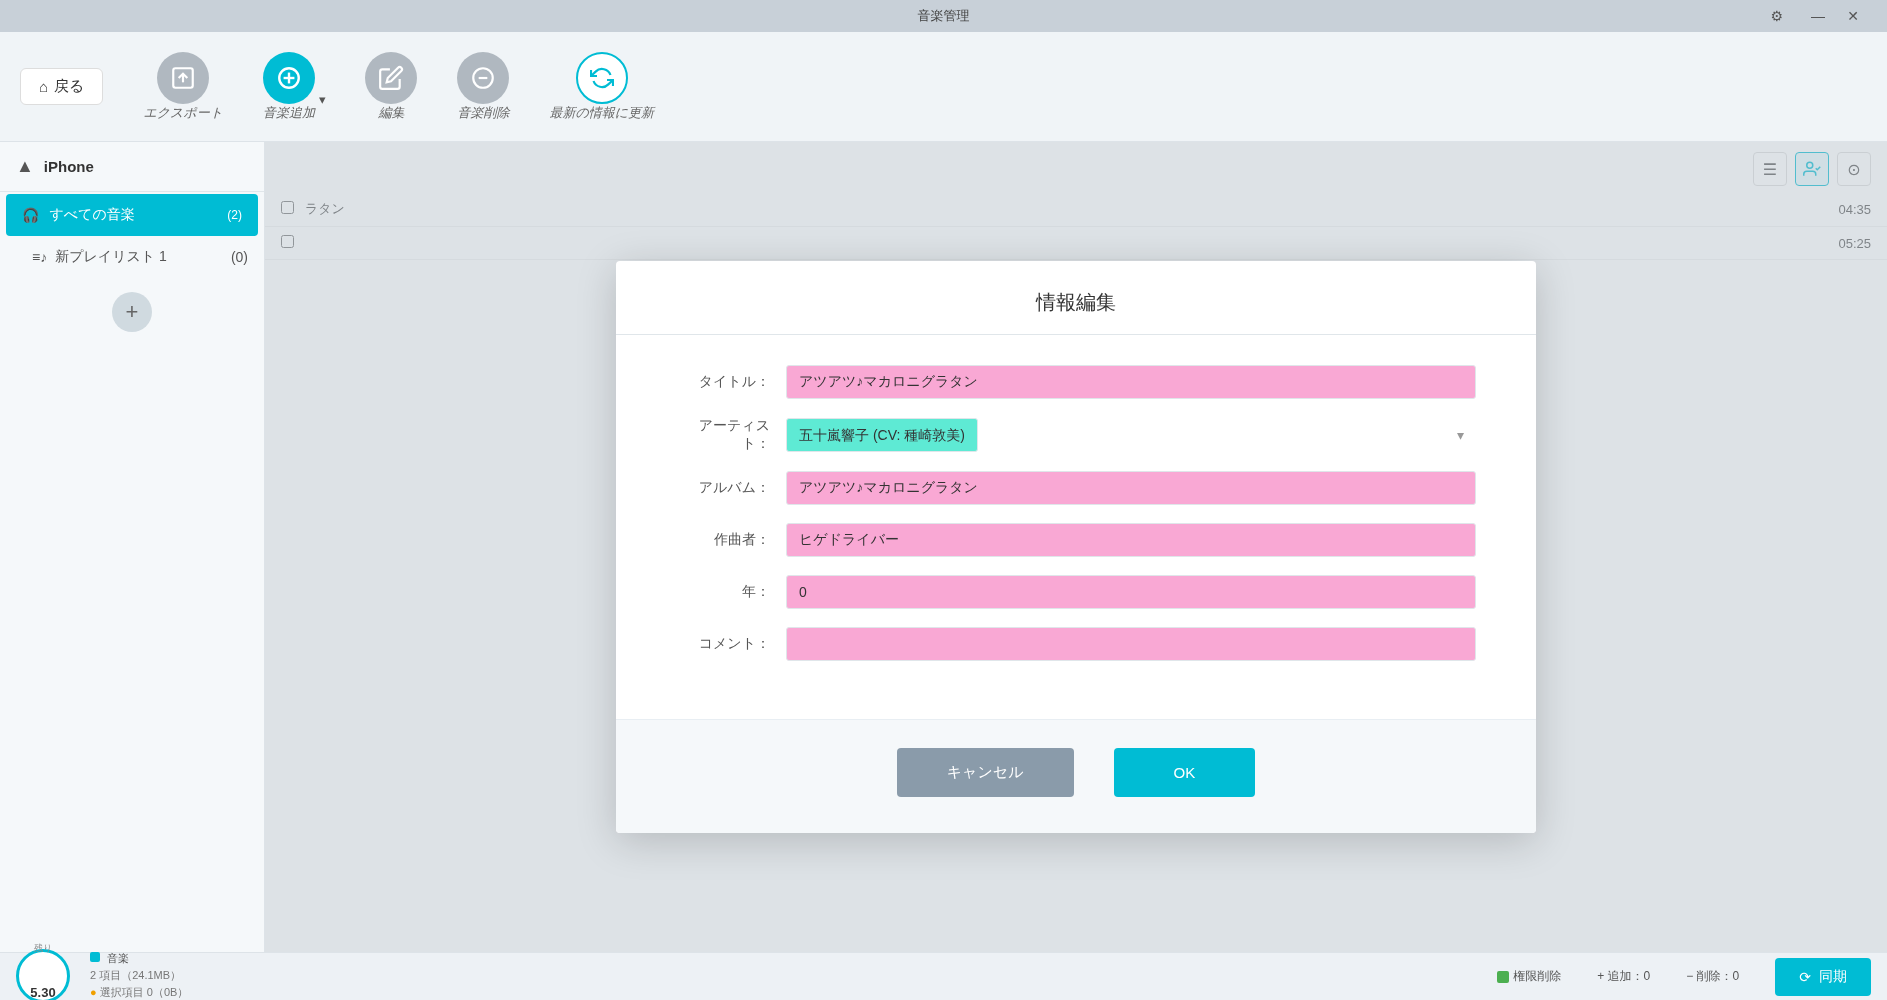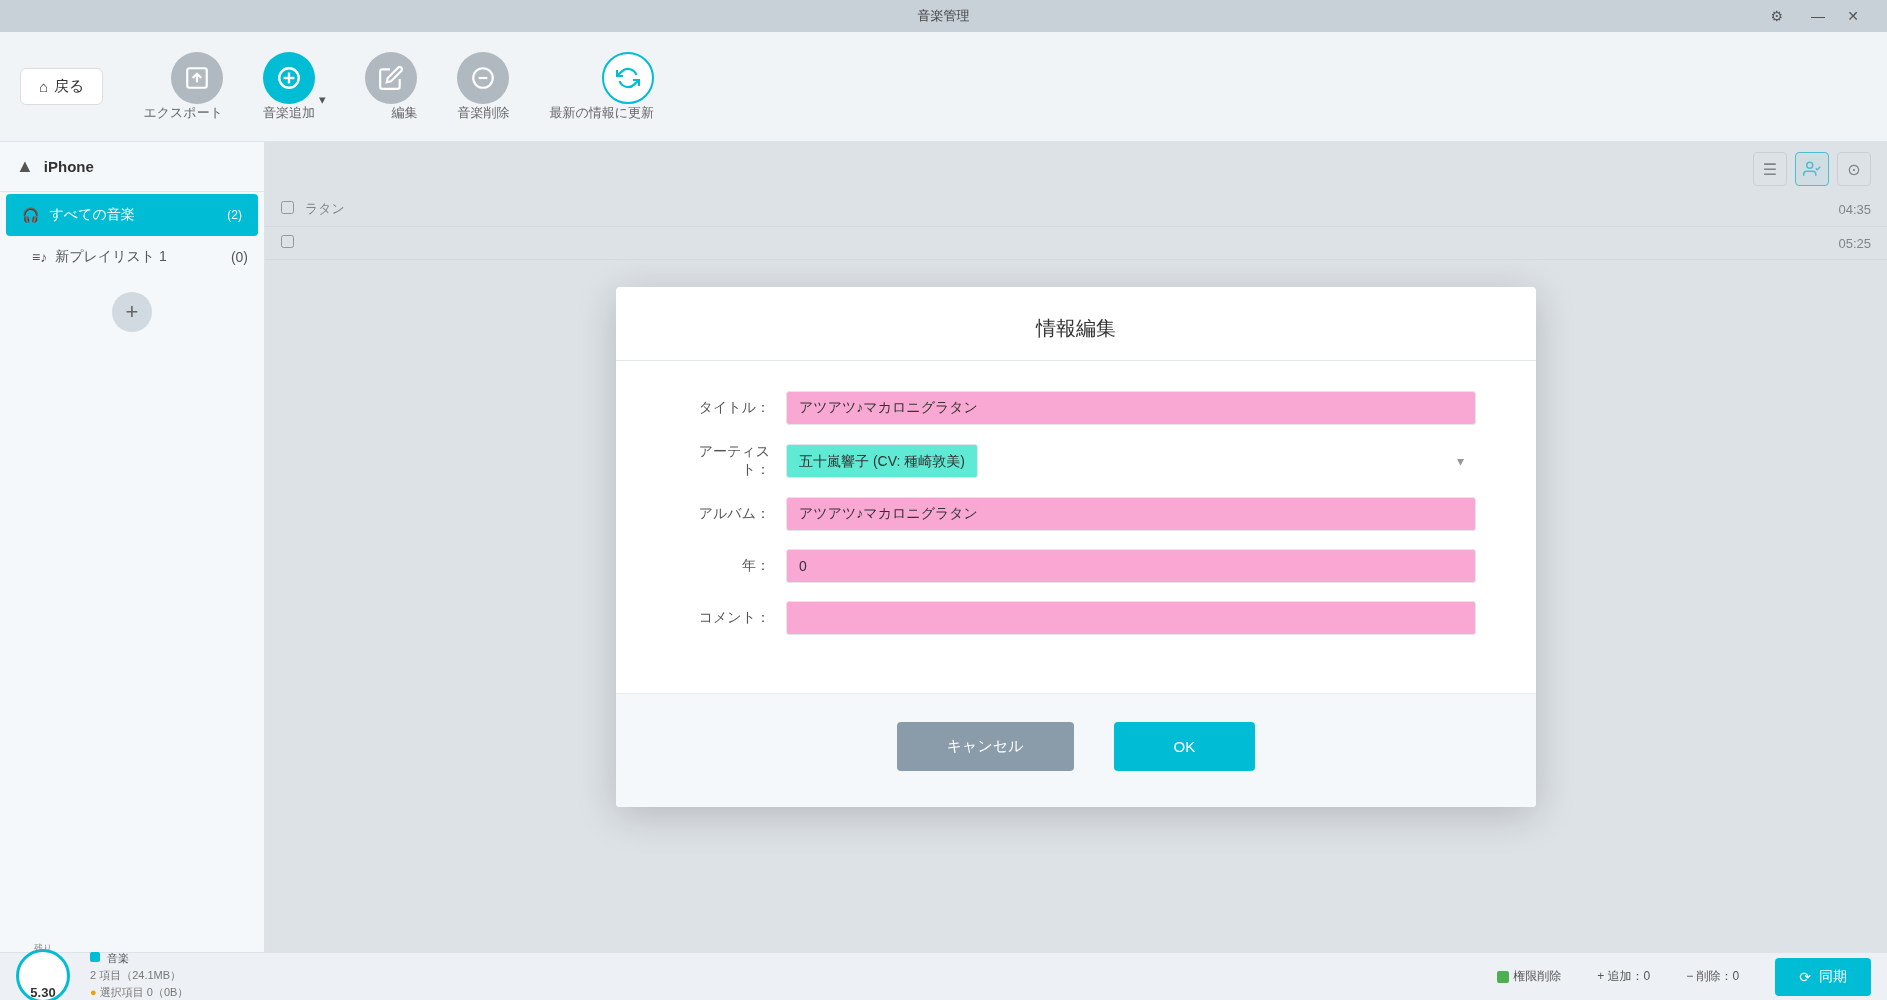--- a/index.html
+++ b/index.html
@@ -23,22 +23,22 @@
       width: 100%; height: 110px; background: #f0f4f7;
       display: flex; align-items: center; padding: 0 20px; gap: 40px;
       border-bottom: 1px solid #dde3e8;
     }
     .tb-back {
       background: #fff; border: 1px solid #ddd; border-radius: 6px;
       padding: 8px 18px; font-size: 15px; cursor: pointer;
       display: flex; align-items: center; gap: 6px; color: #333;
     }
     .tb-btn {
-      display: flex; flex-direction: column; align-items: flex-end;
-      cursor: pointer; color: #666; font-size: 13px;
+      display: flex; flex-direction: column; align-items: center;
+      cursor: pointer; color: #666; font-size: 13px; font-style: italic;
     }
     .tb-icon-circle {
       width: 52px; height: 52px; border-radius: 50%;
       display: flex; align-items: center; justify-content: center;
       font-size: 22px;
     }
     .tb-icon-circle.cyan { background: #00bcd4; color: #fff; }
     .tb-icon-circle.gray { background: #b0b8c0; color: #fff; }
     .tb-icon-circle.cyan-border { background: #fff; border: 2px solid #00bcd4; color: #00bcd4; }
     .tb-add-row { display: flex; align-items: center; gap: 4px; }
@@ -337,20 +337,24 @@
             </select>
             <span class="select-arrow">▾</span>
           </div>
         </div>
 
         <div class="form-row">
           <label class="form-label">アルバム：</label>
           <input class="form-input" type="text" value="アツアツ♪マカロニグラタン" style="">
         </div>
 
+        <div class="form-row">
+          <label class="form-label">作曲者：</label>
+          <input class="form-input" type="text" value="ヒゲドライバー" style="">
+        </div>
 
         <div class="form-row">
           <label class="form-label">年：</label>
           <input class="form-input" type="text" value="0" style="">
         </div>
 
         <div class="form-row">
           <label class="form-label">コメント：</label>
           <input class="form-input" type="text" value="" style="">
         </div>

